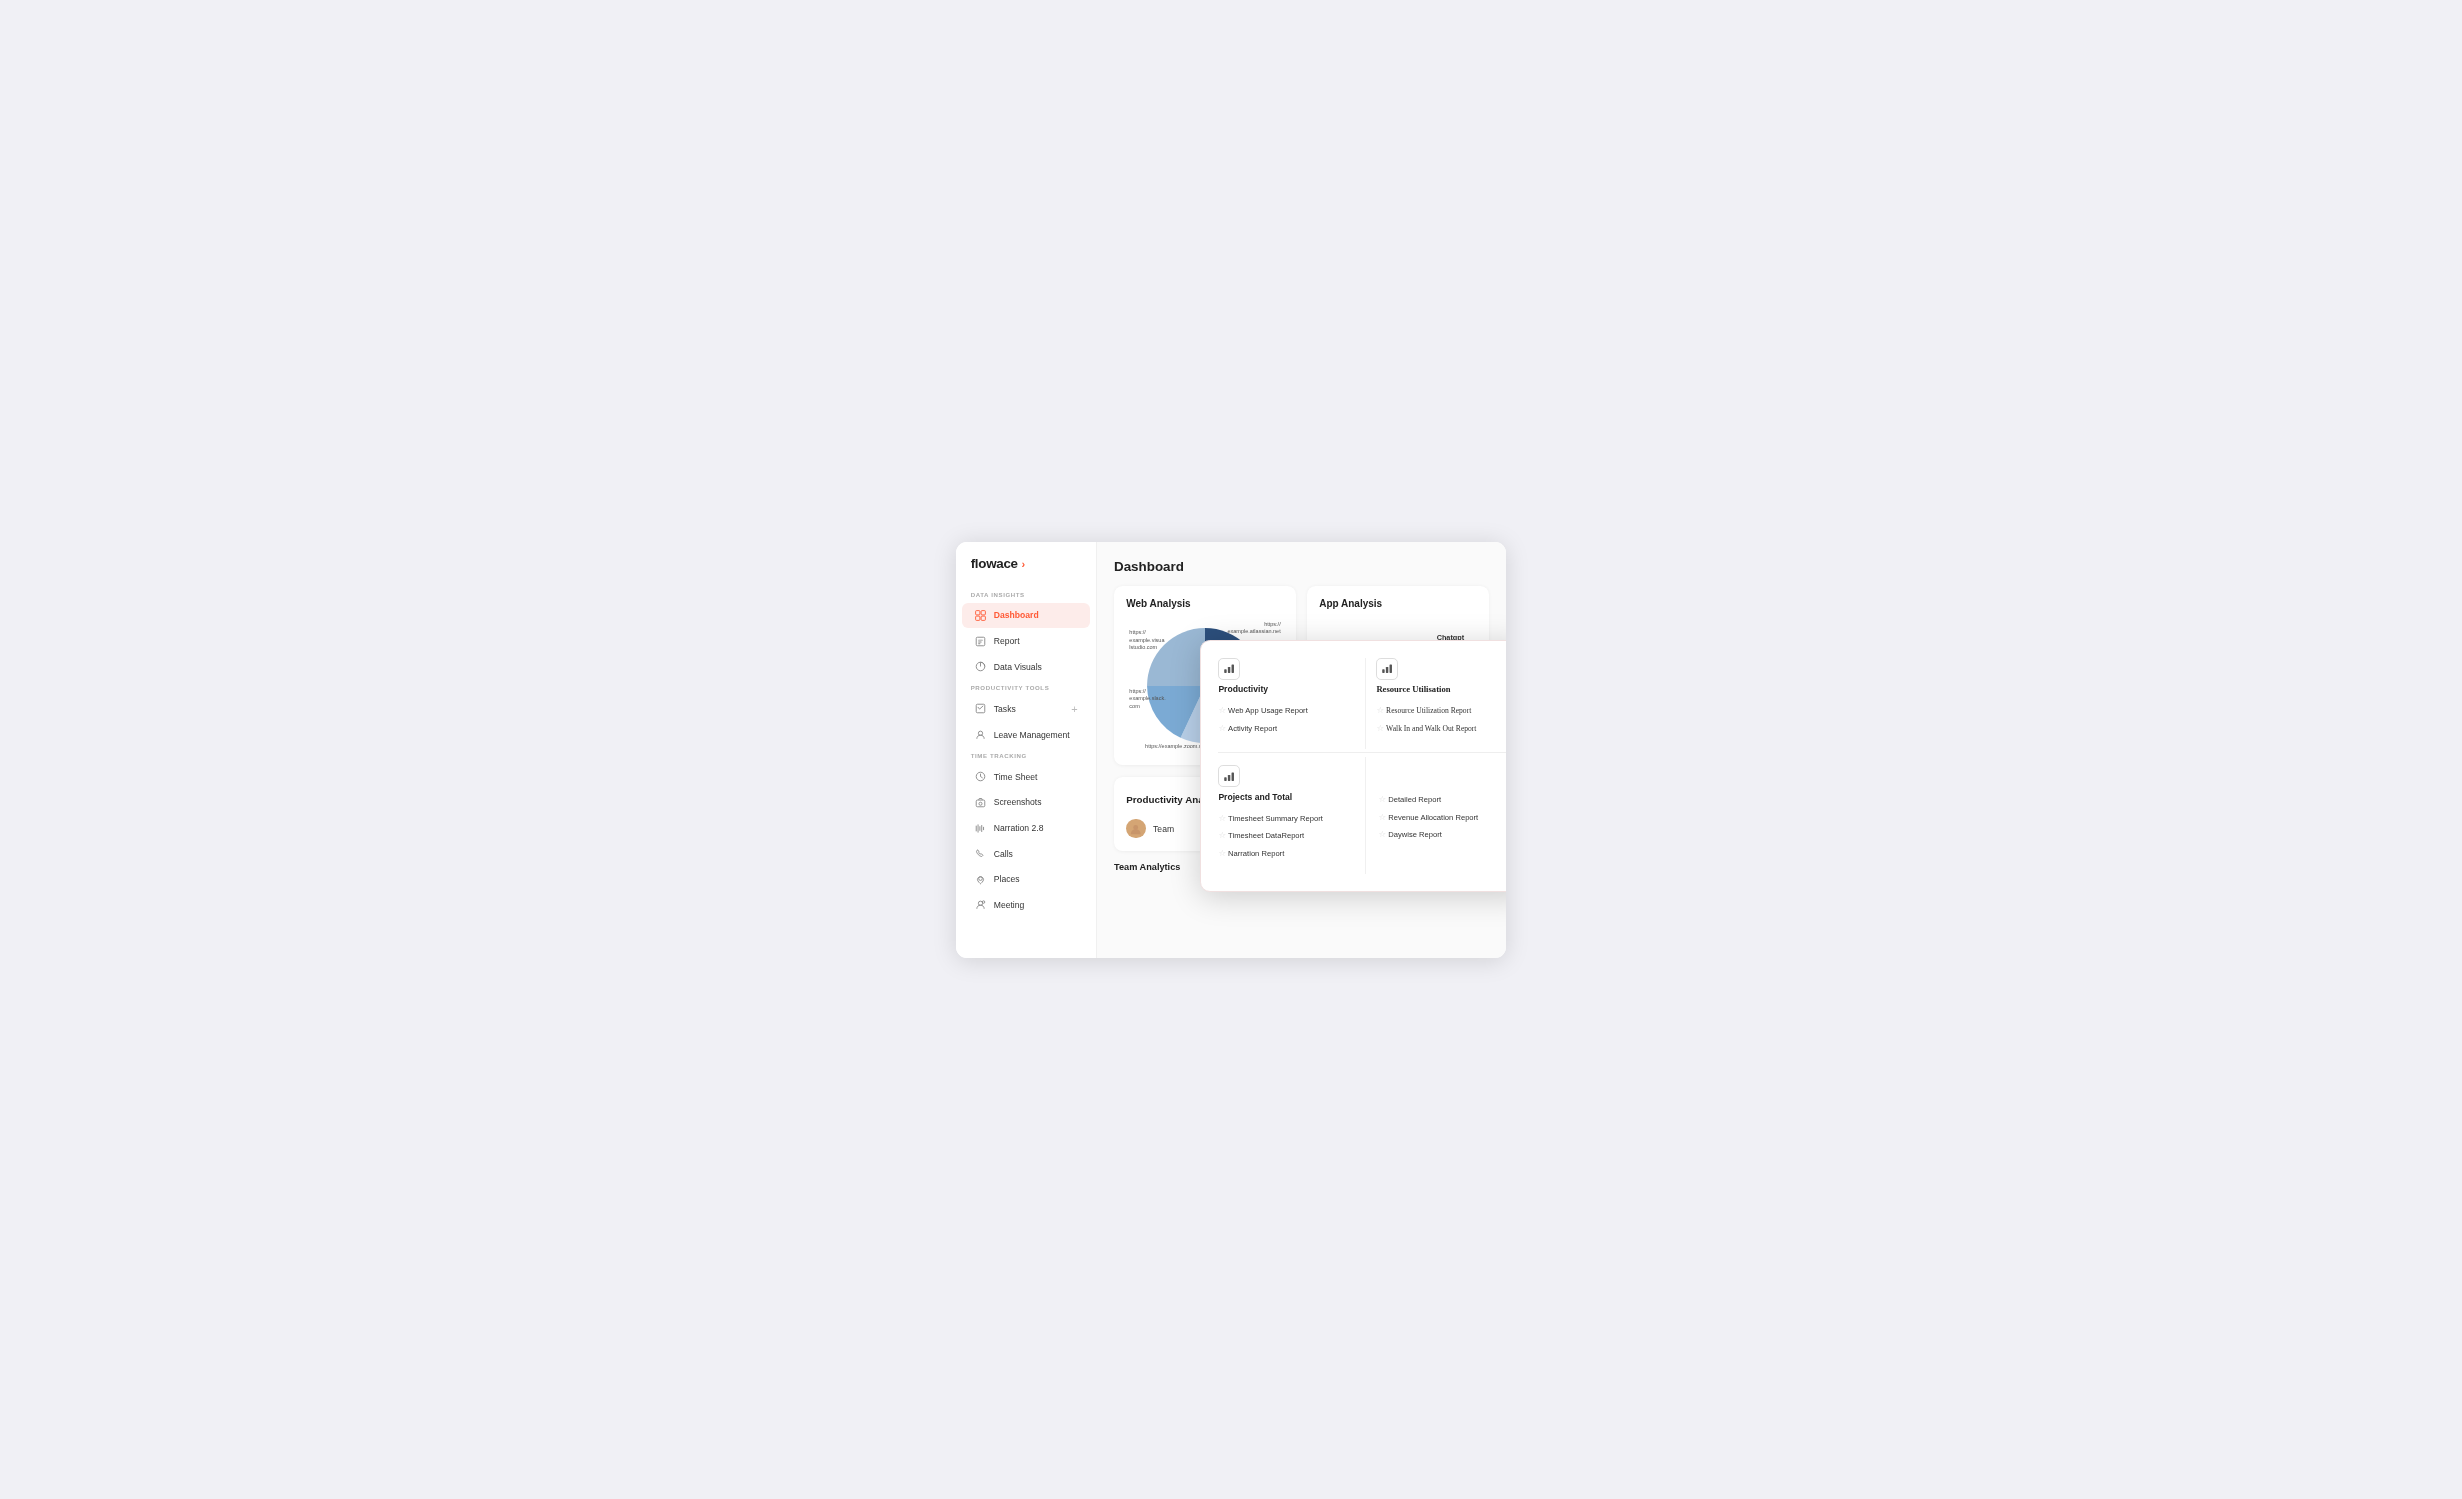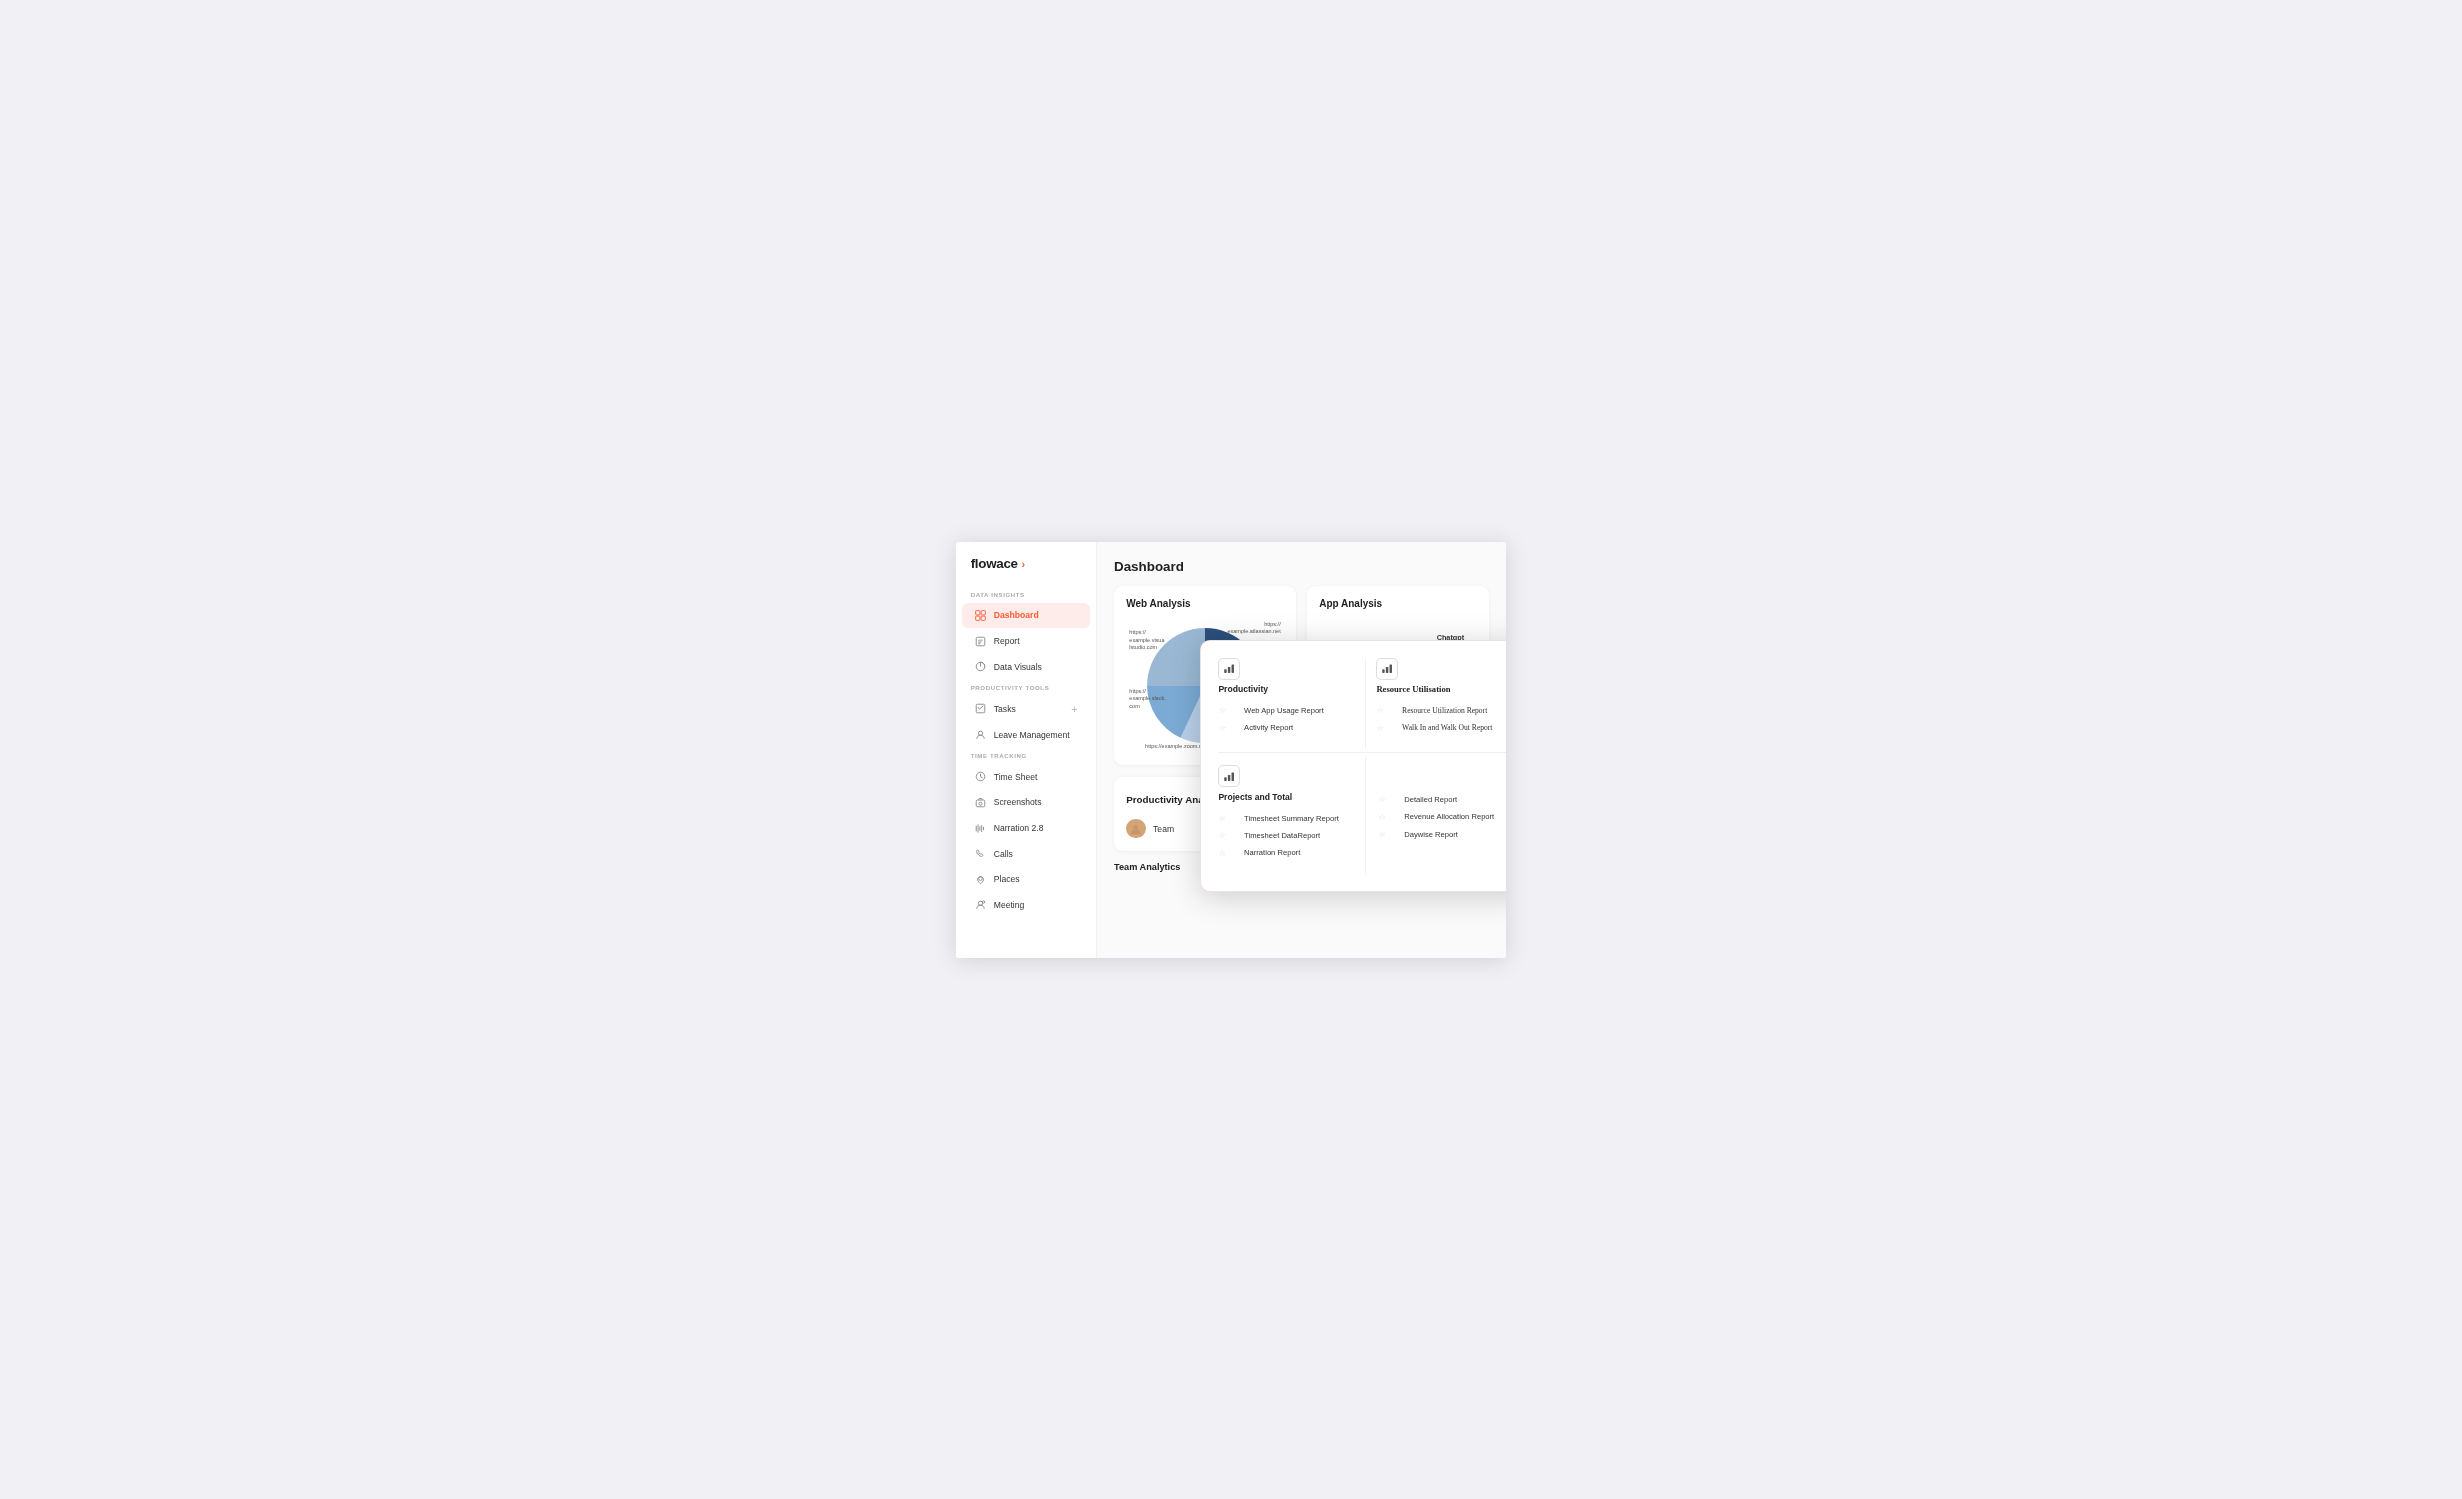--- a/index.html
+++ b/index.html
@@ -9,21 +9,21 @@
       display: flex;
       align-items: center;
       justify-content: center;
       min-height: 100vh;
       padding: 12.2px;
     }
 
     .app-container {
       display: flex;
       background: #fff;
-      border-radius: 3px;
+      border-radius: 11px;
       overflow: hidden;
       box-shadow: 0 2.4px 24.4px rgba(0,0,0,0.13);
       width: 550px;
       min-height: 416px;
       position: relative;
     }
 
     
     .sidebar {
       width: 141px;
@@ -294,22 +294,22 @@
 
     .popup-section-title {
       font-size: 8.6px;
       font-weight: 700;
       color: #222;
       margin-bottom: 7.3px;
     }
 
     .popup-item {
       display: flex;
-      align-items: center;
-      gap: 18px;
+      align-items: flex-end;
+      gap: 2px;
       padding: 3.7px 0;
       cursor: pointer;
     }
 
     .star-icon {
       color: #ddd;
       font-size: 8.6px;
       flex-shrink: 0;
     }
     .popup-item-label {

